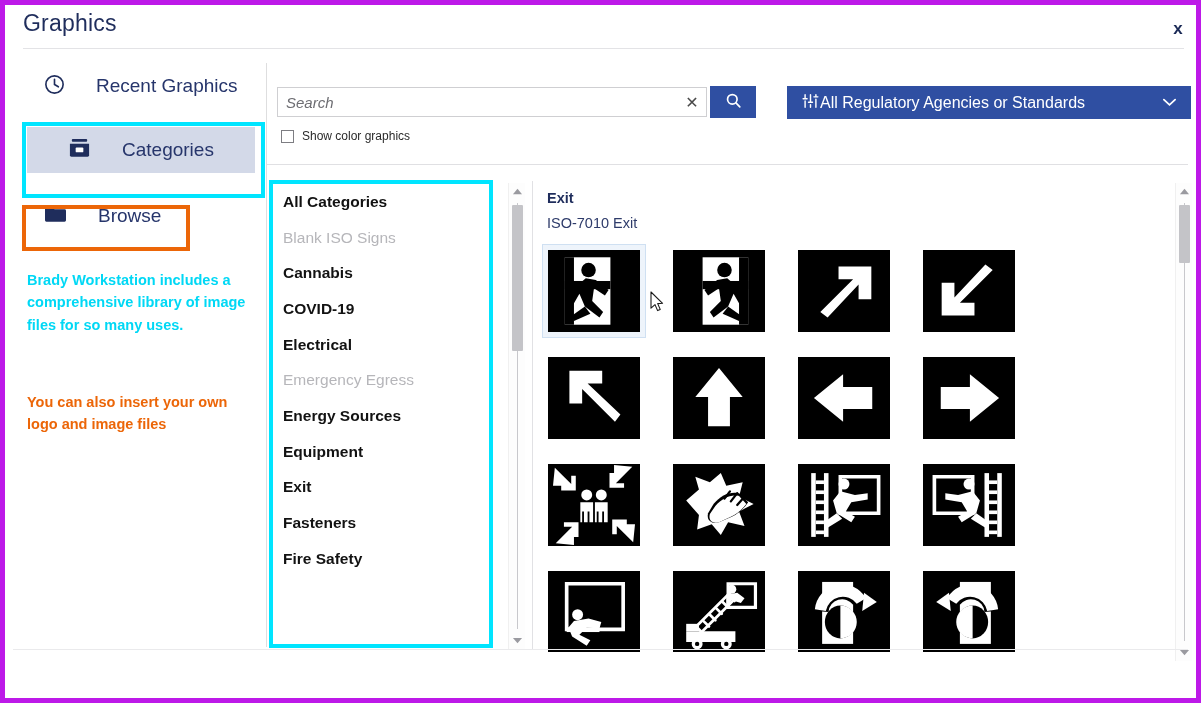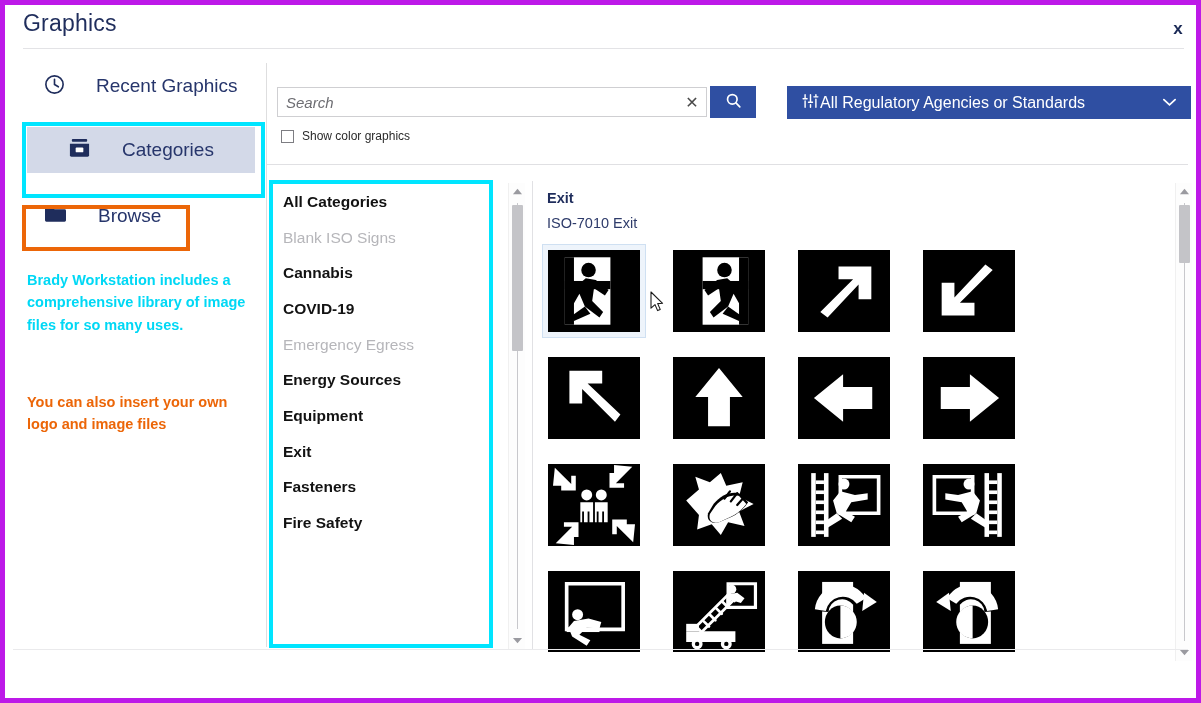--- a/index.html
+++ b/index.html
@@ -308,20 +308,21 @@
     </span>
   </button>
 
   <div class="panel-rule"></div>
 
   <div class="catlist" id="catlist">
       <div class="cat-item enabled">All Categories</div>
       <div class="cat-item disabled">Blank ISO Signs</div>
       <div class="cat-item enabled">Cannabis</div>
       <div class="cat-item enabled">COVID-19</div>
+      <div class="cat-item enabled">Electrical</div>
       <div class="cat-item disabled">Emergency Egress</div>
       <div class="cat-item enabled">Energy Sources</div>
       <div class="cat-item enabled">Equipment</div>
       <div class="cat-item enabled">Exit</div>
       <div class="cat-item enabled">Fasteners</div>
       <div class="cat-item enabled">Fire Safety</div>
     </div>
 
   <div class="sbar" id="sbar-cat">
     <div class="arw up">

